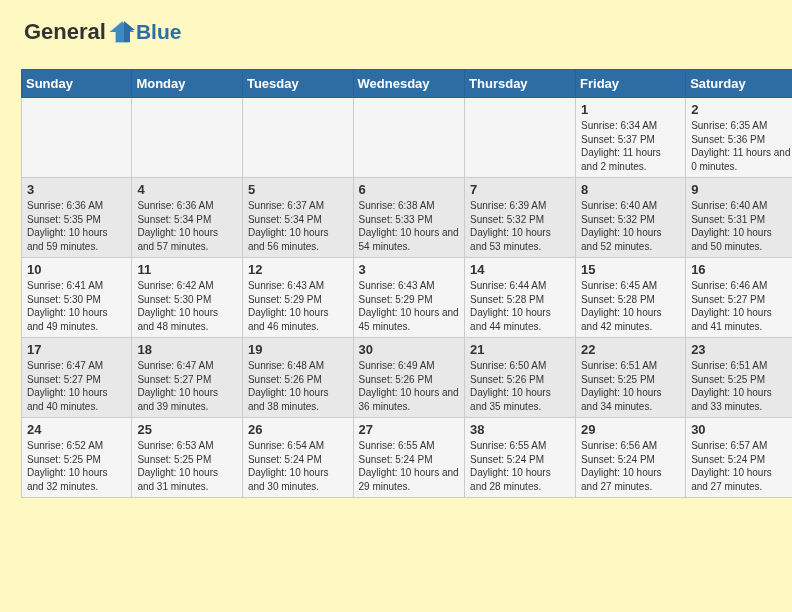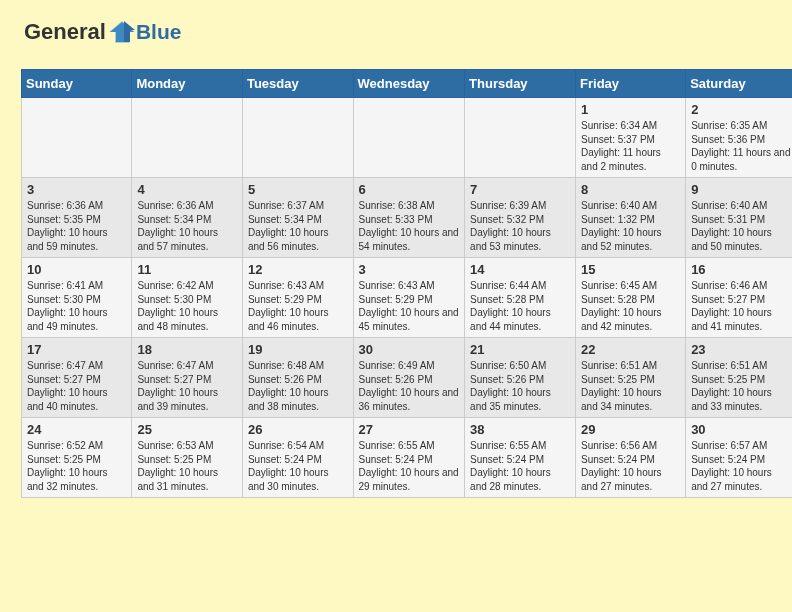--- a/index.html
+++ b/index.html
@@ -201,21 +201,21 @@
             <td>
               <span class="day-num">7</span>
               <div class="day-info">Sunrise: 6:39 AM
 Sunset: 5:32 PM
 Daylight: 10 hours
 and 53 minutes.</div>
             </td>
             <td>
               <span class="day-num">8</span>
               <div class="day-info">Sunrise: 6:40 AM
-Sunset: 1:32 PM
+Sunset: 5:32 PM
 Daylight: 10 hours
 and 52 minutes.</div>
             </td>
             <td>
               <span class="day-num">9</span>
               <div class="day-info">Sunrise: 6:40 AM
 Sunset: 5:31 PM
 Daylight: 10 hours
 and 50 minutes.</div>
             </td>

